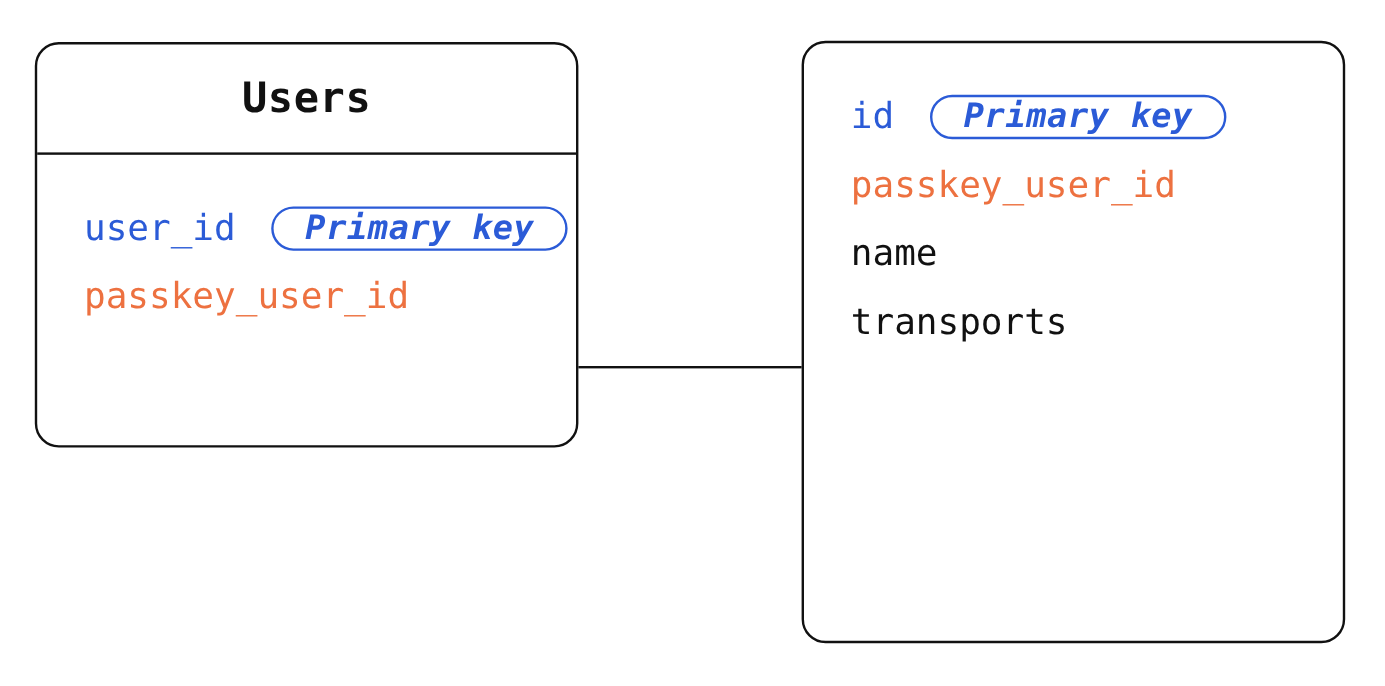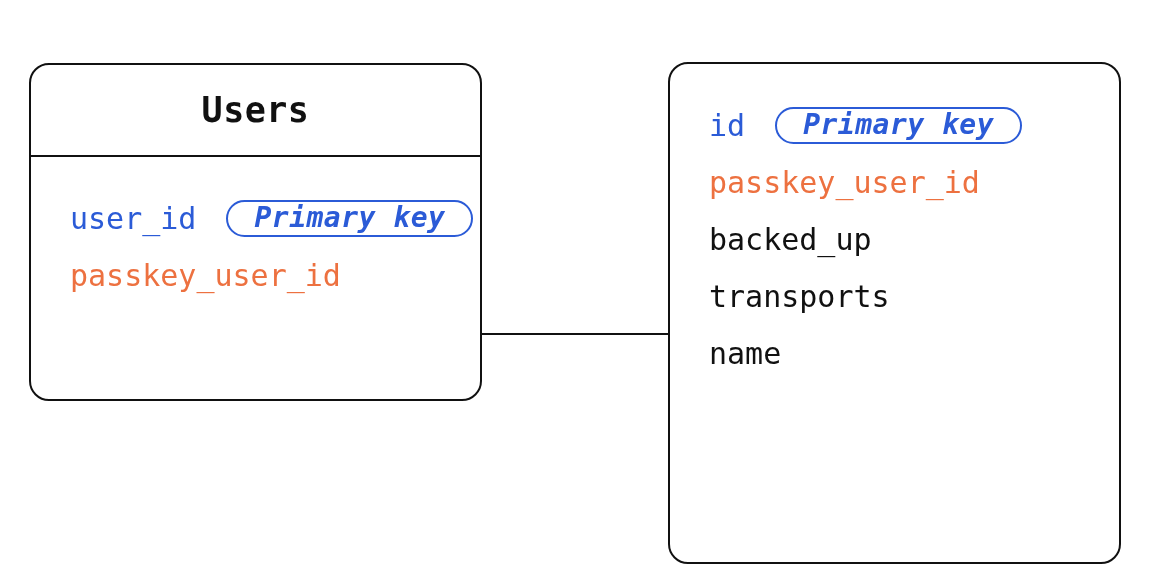--- a/index.html
+++ b/index.html
@@ -11,21 +11,20 @@
   }
   * { margin: 0; padding: 0; box-sizing: border-box; }
   html, body { background: var(--bg); }
   .canvas {
     position: relative;
     width: 1154px;
     height: 540px;
     background: var(--bg);
     font-family: "DejaVu Sans Mono", "Liberation Mono", monospace;
     overflow: hidden;
-    margin-top: 28px;
   }
   .er-table {
     position: absolute;
     width: 453px;
     background: var(--bg);
     border: 2px solid var(--line);
     border-radius: 20px;
   }
   .table-header {
     height: 92px;
@@ -99,24 +98,21 @@
   <div class="er-table" id="table-pkc">
     <div class="table-body">
       <div class="field-row">
         <span class="c-blue">id</span>
         <span class="pk-badge">Primary key</span>
       </div>
       <div class="field-row">
         <span class="c-orange">passkey_user_id</span>
       </div>
       <div class="field-row">
-        <span>backed_up</span>
+        <span>name</span>
       </div>
       <div class="field-row">
         <span>transports</span>
-      </div>
-      <div class="field-row">
-        <span>name</span>
       </div>
     </div>
   </div>
 
 </div>
 
 </body></html>

